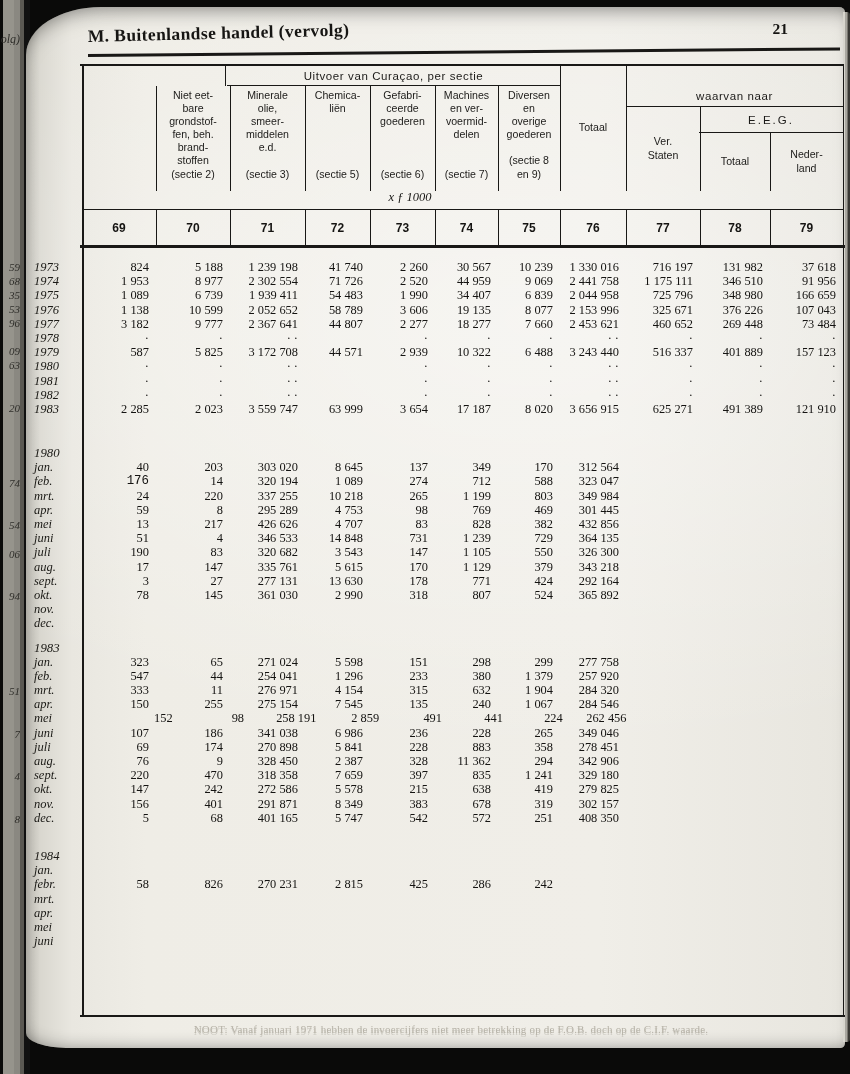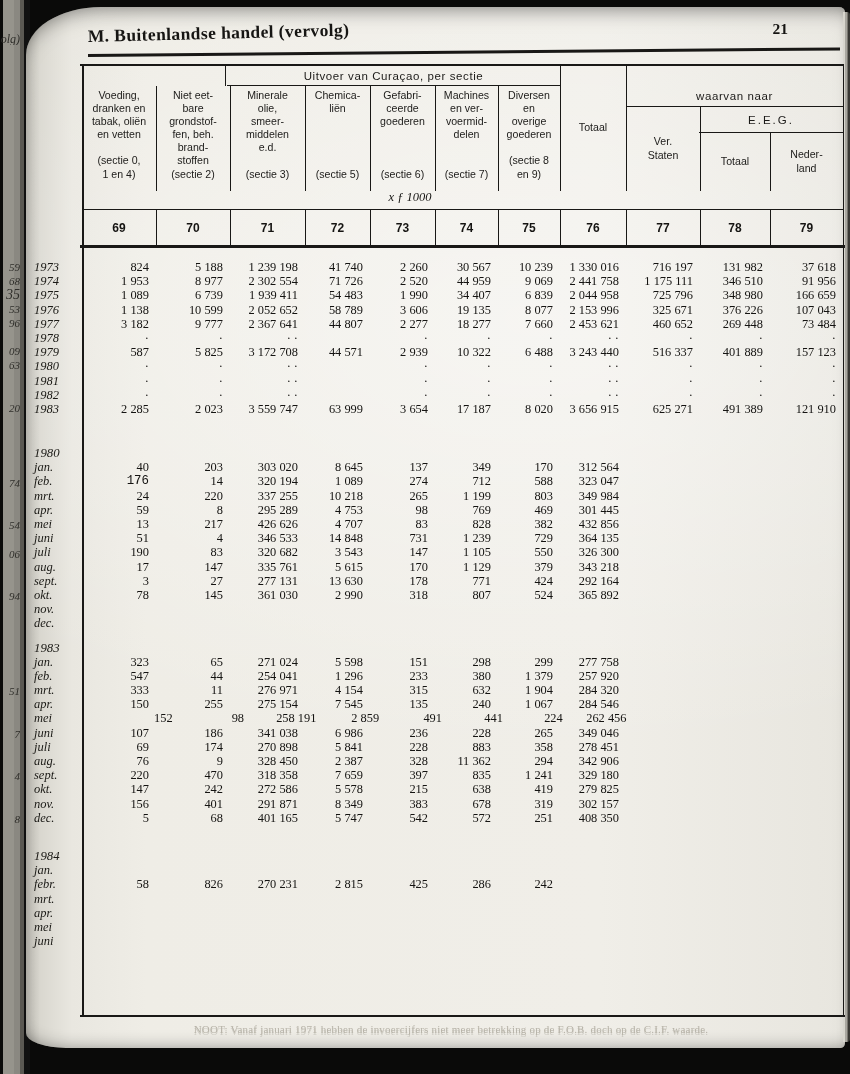--- a/index.html
+++ b/index.html
@@ -48,21 +48,21 @@
         text-shadow:0 2px 0 rgba(150,146,136,.35);}
 </style>
 </head>
 <body>
 
 <div id="stage">
   <div id="gutter">
       <div class="frag" style="top: 33px; font-size: 12px; font-weight: normal;">olg)</div>
       <div class="frag" style="top: 261px; font-size: 11px; font-weight: normal;">59</div>
       <div class="frag" style="top: 275px; font-size: 11px; font-weight: normal;">68</div>
-      <div class="frag" style="top: 289px; font-size: 14px; font-weight: normal;">35</div>
+      <div class="frag" style="top: 289px; font-size: 11px; font-weight: normal;">35</div>
       <div class="frag" style="top: 303px; font-size: 11px; font-weight: normal;">53</div>
       <div class="frag" style="top: 317px; font-size: 11px; font-weight: normal;">96</div>
       <div class="frag" style="top: 345px; font-size: 11px; font-weight: normal;">09</div>
       <div class="frag" style="top: 359px; font-size: 11px; font-weight: normal;">63</div>
       <div class="frag" style="top: 402px; font-size: 11px; font-weight: normal;">20</div>
       <div class="frag" style="top: 477px; font-size: 11px; font-weight: normal;">74</div>
       <div class="frag" style="top: 519px; font-size: 11px; font-weight: normal;">54</div>
       <div class="frag" style="top: 548px; font-size: 11px; font-weight: normal;">06</div>
       <div class="frag" style="top: 590px; font-size: 11px; font-weight: normal;">94</div>
       <div class="frag" style="top: 685px; font-size: 11px; font-weight: normal;">51</div>
@@ -702,27 +702,20 @@
     <div class="ln" style="left: 230px; top: 208.5px; width: 1.2px; height: 38px;"></div>
     <div class="ln" style="left: 305px; top: 208.5px; width: 1.2px; height: 38px;"></div>
     <div class="ln" style="left: 370px; top: 208.5px; width: 1.2px; height: 38px;"></div>
     <div class="ln" style="left: 435px; top: 208.5px; width: 1.2px; height: 38px;"></div>
     <div class="ln" style="left: 498px; top: 208.5px; width: 1.2px; height: 38px;"></div>
     <div class="ln" style="left: 560px; top: 208.5px; width: 1.2px; height: 38px;"></div>
     <div class="ln" style="left: 626px; top: 208.5px; width: 1.2px; height: 38px;"></div>
     <div class="ln" style="left: 700px; top: 208.5px; width: 1.2px; height: 38px;"></div>
     <div class="ln" style="left: 770px; top: 208.5px; width: 1.2px; height: 38px;"></div>
     <div class="ln" style="left: 843px; top: 208.5px; width: 1.2px; height: 38px;"></div>
-    <div class="hcell" style="left: 83px; top: 89px; width: 72px; height: 102px;">Voeding,
-dranken en
-tabak, oliën
-en vetten
-
-(sectie 0,
-1 en 4)</div>
     <div class="hcell" style="left: 157px; top: 89px; width: 72px; height: 102px;">Niet eet-
 bare
 grondstof-
 fen, beh.
 brand-
 stoffen
 (sectie 2)</div>
     <div class="hcell" style="left: 231px; top: 89px; width: 73px; height: 102px;">Minerale
 olie,
 smeer-

